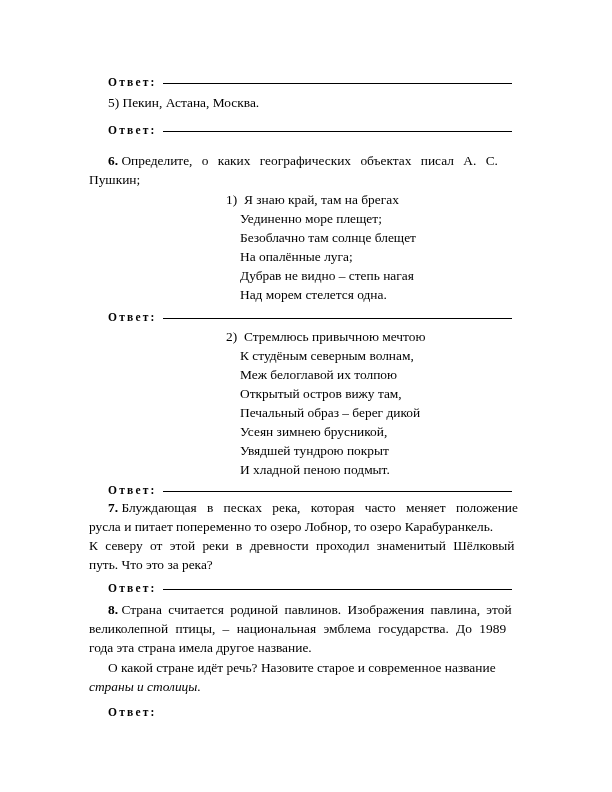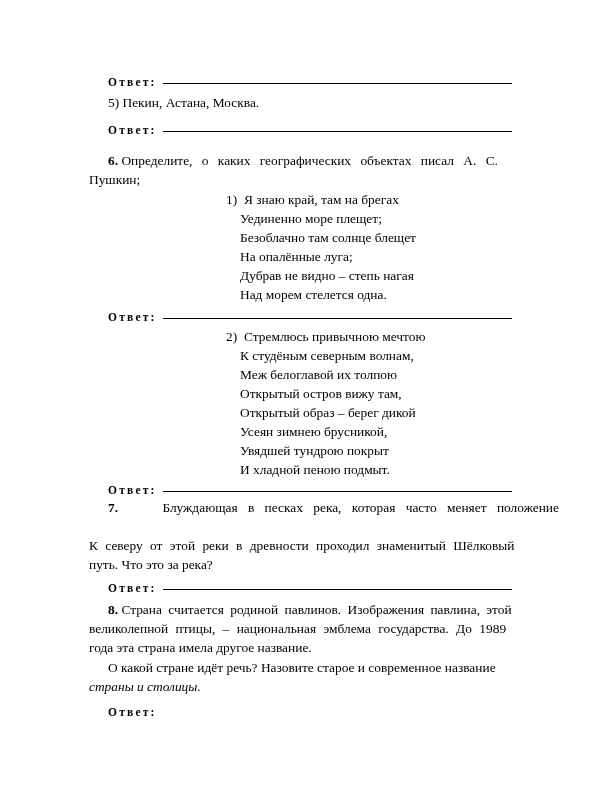--- a/index.html
+++ b/index.html
@@ -46,34 +46,35 @@
   <div class="answer" style="top:305px;">
     <span class="answer-label">Ответ:</span>
     <span class="answer-line"></span>
   </div>
 
   <div class="poem-line" style="left:226px; top:329px;">2)</div>
   <div class="poem-line" style="left:244px; top:329px;">Стремлюсь привычною мечтою</div>
   <div class="poem-line" style="left:240px; top:348px;">К студёным северным волнам,</div>
   <div class="poem-line" style="left:240px; top:367px;">Меж белоглавой их толпою</div>
   <div class="poem-line" style="left:240px; top:386px;">Открытый остров вижу там,</div>
-  <div class="poem-line" style="left:240px; top:405px;">Открытый образ – берег дикой</div>
+  <div class="poem-line" style="left:240px; top:405px;">Печальный образ – берег дикой</div>
   <div class="poem-line" style="left:240px; top:424px;">Усеян зимнею брусникой,</div>
   <div class="poem-line" style="left:240px; top:443px;">Увядшей тундрою покрыт</div>
   <div class="poem-line" style="left:240px; top:462px;">И хладной пеною подмыт.</div>
 
   <div class="answer" style="top:478px;">
     <span class="answer-label">Ответ:</span>
     <span class="answer-line"></span>
   </div>
 
   <div class="abs" style="left:108px; top:500px; width:414px;">
     <span class="qnum">7.</span>
-    <span style="word-spacing:7px;margin-left:41px;">Блуждающая в песках река, которая часто меняет положение</span>
+    <span style="word-spacing:7px;">Блуждающая в песках река, которая часто меняет положение</span>
   </div>
+  <div class="abs" style="left:89px; top:519px;">русла и питает попеременно то озеро Лобнор, то озеро Карабуранкель.</div>
   <div class="abs" style="left:89px; top:538px; word-spacing:4px;">К северу от этой реки в древности проходил знаменитый Шёлковый</div>
   <div class="abs" style="left:89px; top:557px;">путь. Что это за река?</div>
 
   <div class="answer" style="top:576px;">
     <span class="answer-label">Ответ:</span>
     <span class="answer-line"></span>
   </div>
 
   <div class="abs" style="left:108px; top:602px;">
     <span class="qnum">8.</span>

